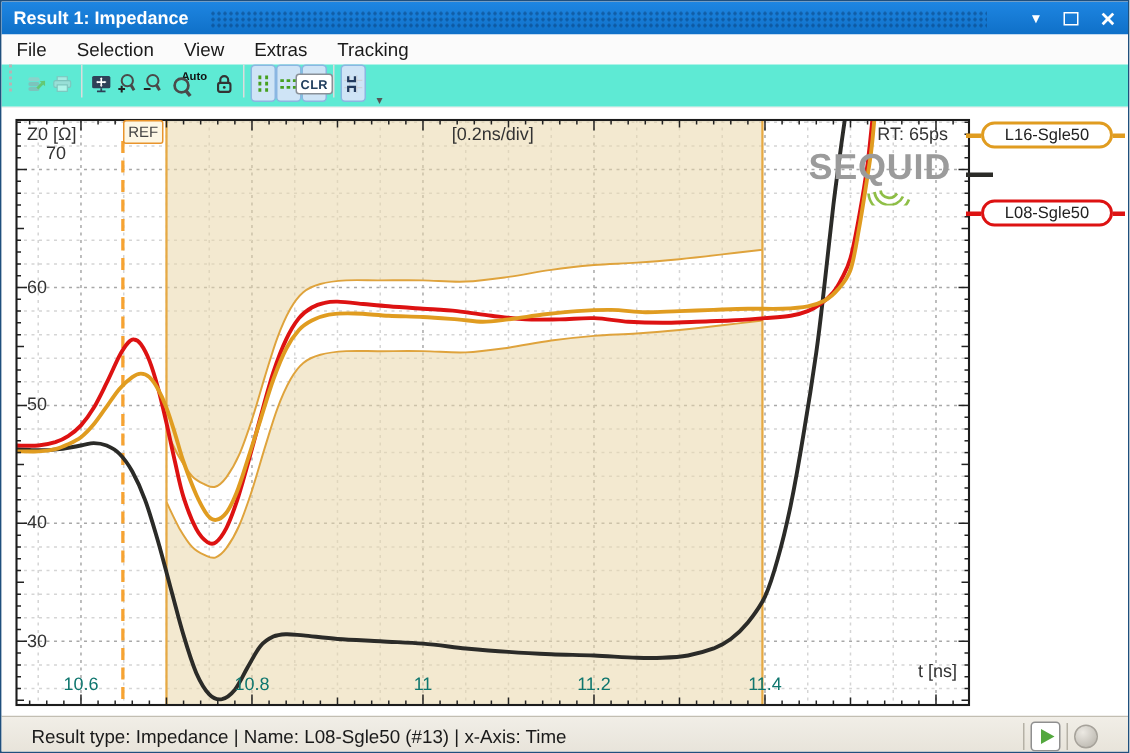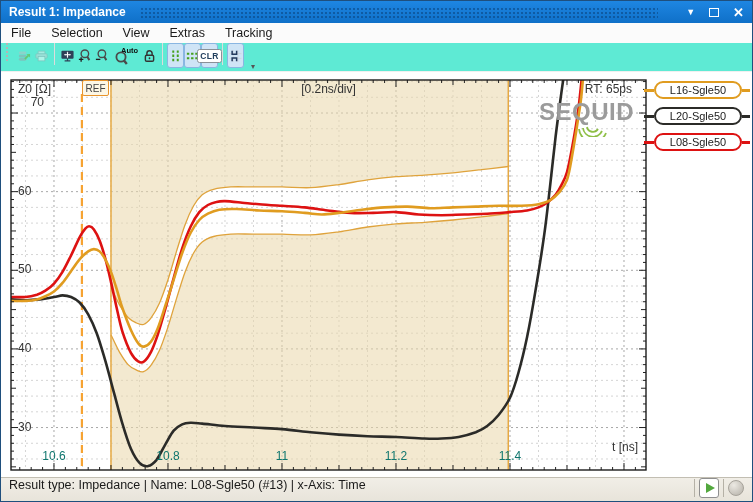--- a/index.html
+++ b/index.html
@@ -34,21 +34,21 @@
   .xlab{position:absolute;width:44px;text-align:center;font-size:12px;color:#0f766e;top:377px;}
   .ylab{position:absolute;left:17px;width:26px;font-size:12px;color:#333;}
   .sequid{position:absolute;left:538px;top:26px;width:110px;height:40px;color:#9b9b9b;font-size:24px;font-weight:700;letter-spacing:.5px;z-index:1;}
   .sequid svg{position:absolute;left:36px;top:25px;}
   
   .legend{position:absolute;right:2px;top:8px;width:106px;z-index:2;}
   .leg-row{display:flex;align-items:center;height:20px;margin-bottom:6px;}
   .leg-line{height:3px;}
   .leg-pill{flex:1;border:2.5px solid #000;border-radius:10px;background:#fff;font-size:11px;text-align:center;color:#222;padding:1px 0;}
   
-  .statusbar{height:25px;background:linear-gradient(#f1eee7,#e7e3d9);border-top:1px solid #c2beb2;display:flex;align-items:flex-start;padding:0 8px;font-size:12.5px;color:#1a1a1a;}
+  .statusbar{height:25px;background:linear-gradient(#f1eee7,#e7e3d9);border-top:1px solid #c2beb2;display:flex;align-items:center;padding:0 20px;font-size:12.5px;color:#1a1a1a;}
   .sb-right{margin-left:auto;display:flex;align-items:center;}
   .sb-sep{width:1px;height:18px;background:#b5b1a6;margin:0 4px;}
   .play-btn{width:20px;height:20px;border:1px solid #8f8f8f;border-radius:3px;background:#fff;display:flex;align-items:center;justify-content:center;box-sizing:border-box;}
   .play-tri{width:0;height:0;border-top:5.5px solid transparent;border-bottom:5.5px solid transparent;border-left:9px solid #53a83e;margin-left:2px;}
   .rec-btn{width:16px;height:16px;border-radius:50%;background:radial-gradient(circle at 35% 30%,#ece9e3,#b4b0a7);border:1px solid #a6a29a;box-sizing:border-box;}
 </style>
 </head>
 <body>
 
 <div class="window">
@@ -470,21 +470,20 @@
     </div>
 
     <div class="legend">
       <div class="leg-row">
         <span class="leg-line" style="flex: 0 0 10px; background: rgb(224, 156, 32);"></span>
         <span class="leg-pill" style="border-color: rgb(224, 156, 32);">L16-Sgle50</span>
         <span class="leg-line" style="flex: 0 0 8px; background: rgb(224, 156, 32);"></span>
       </div>
       <div class="leg-row">
         <span class="leg-line" style="flex: 0 0 10px; background: rgb(43, 43, 40);"></span>
-        <span class="leg-pill" style="border-color: rgb(43, 43, 40);">L20-Sgle50</span>
         <span class="leg-line" style="flex: 0 0 8px; background: rgb(43, 43, 40);"></span>
       </div>
       <div class="leg-row">
         <span class="leg-line" style="flex: 0 0 10px; background: rgb(221, 18, 18);"></span>
         <span class="leg-pill" style="border-color: rgb(221, 18, 18);">L08-Sgle50</span>
         <span class="leg-line" style="flex: 0 0 8px; background: rgb(221, 18, 18);"></span>
       </div>
     </div>
   <div class="xlab" style="left: 30.9794px;">10.6</div>
       <div class="xlab" style="left: 144.983px;">10.8</div>

